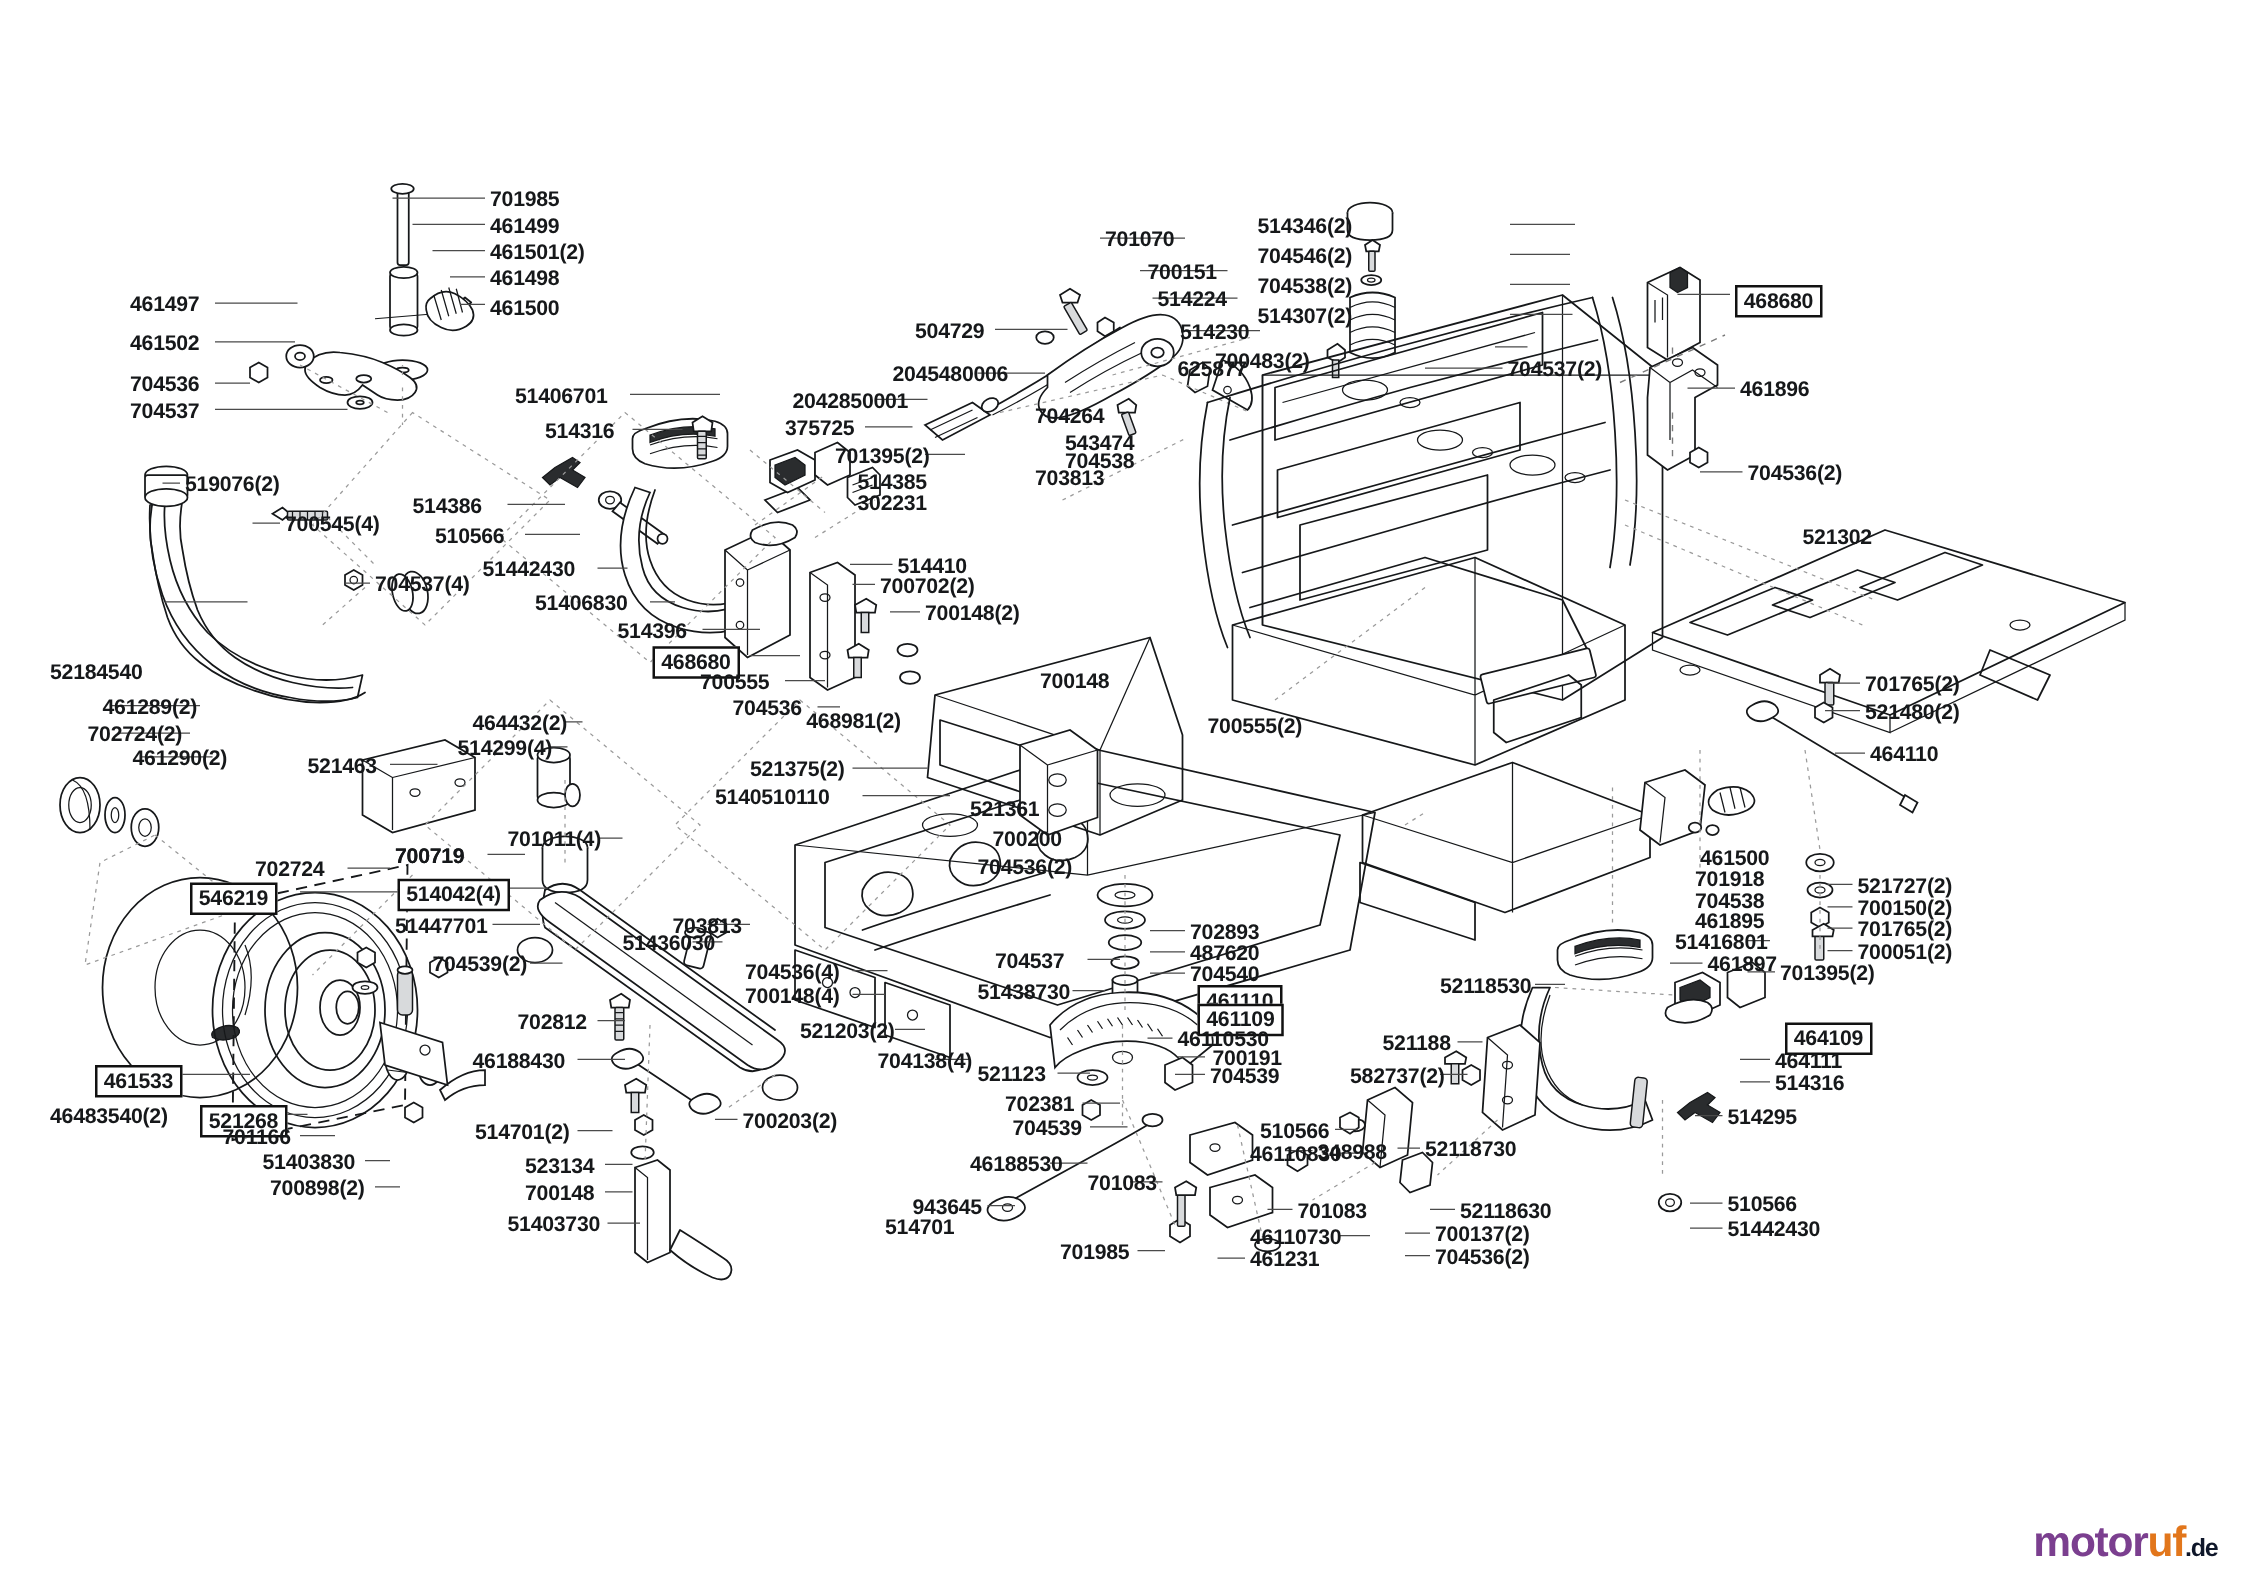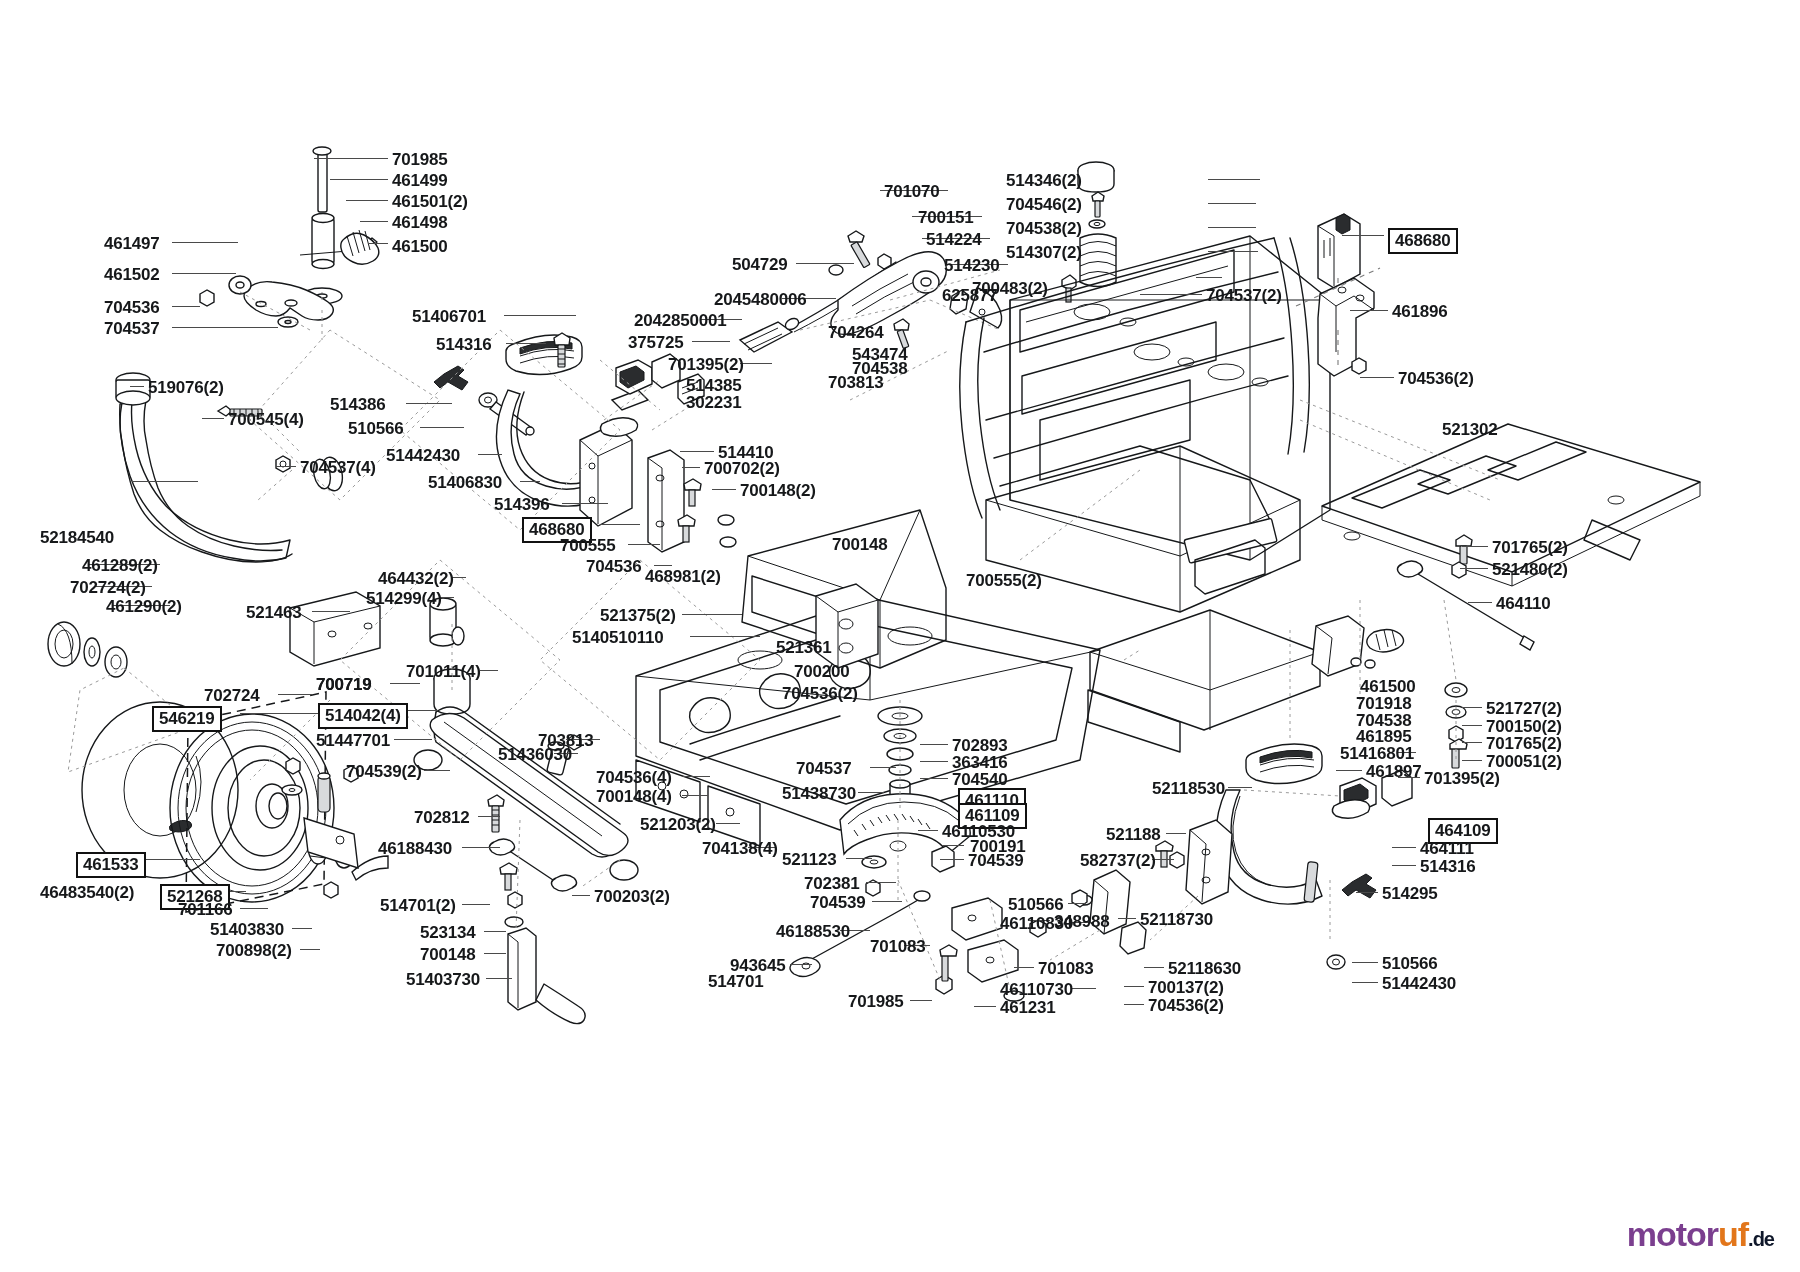--- a/index.html
+++ b/index.html
@@ -750,21 +750,21 @@
       <div class="lbl" style="left: 1486px; top: 735px;">701765(2)</div>
       <div class="lbl" style="left: 1486px; top: 753px;">700051(2)</div>
       <div class="lbl" style="left: 1424px; top: 770px;">701395(2)</div>
       <div class="lbl boxed" style="left: 1428px; top: 818px;">464109</div>
       <div class="lbl" style="left: 1420px; top: 840px;">464111</div>
       <div class="lbl" style="left: 1420px; top: 858px;">514316</div>
       <div class="lbl" style="left: 1382px; top: 885px;">514295</div>
       <div class="lbl" style="left: 1382px; top: 955px;">510566</div>
       <div class="lbl" style="left: 1382px; top: 975px;">51442430</div>
       <div class="lbl" style="left: 952px; top: 737px;">702893</div>
-      <div class="lbl" style="left: 952px; top: 754px;">363416</div>
+      <div class="lbl" style="left: 952px; top: 754px;">487620</div>
       <div class="lbl" style="left: 952px; top: 771px;">704540</div>
       <div class="lbl boxed" style="left: 958px; top: 788px;">461110</div>
       <div class="lbl boxed" style="left: 958px; top: 803px;">461109</div>
       <div class="lbl" style="left: 796px; top: 760px;">704537</div>
       <div class="lbl" style="left: 782px; top: 785px;">51438730</div>
       <div class="lbl" style="left: 942px; top: 823px;">46110530</div>
       <div class="lbl" style="left: 970px; top: 838px;">700191</div>
       <div class="lbl" style="left: 968px; top: 852px;">704539</div>
       <div class="lbl" style="left: 316px; top: 676px;">700719</div>
     </div>

